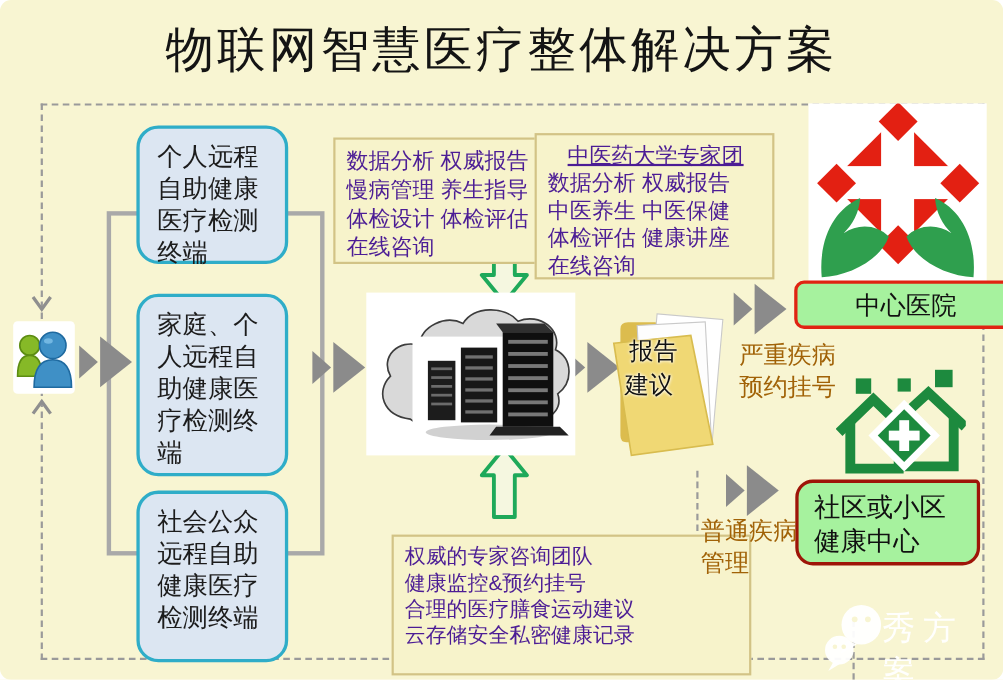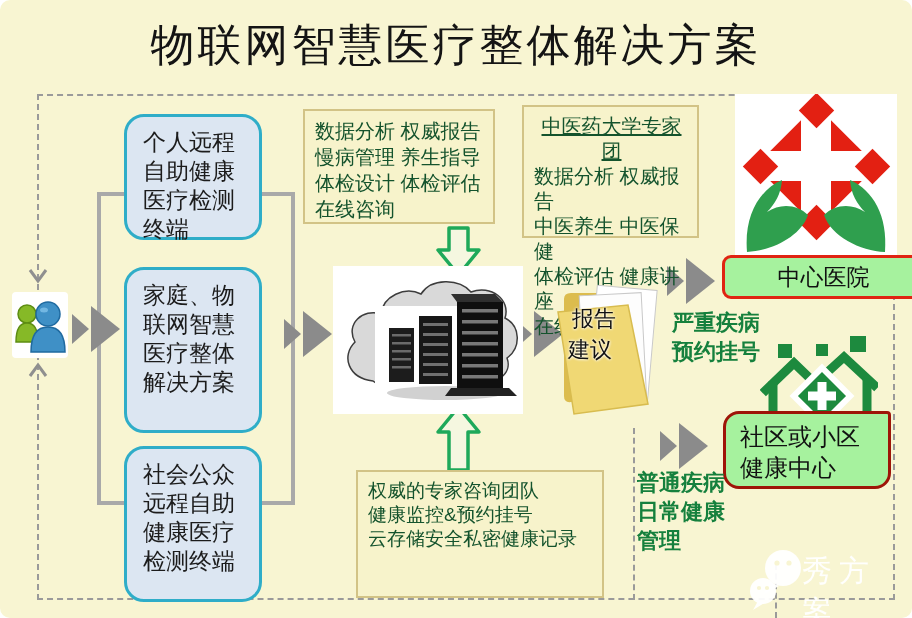--- a/index.html
+++ b/index.html
@@ -35,25 +35,25 @@
     background:#dce6f2;border:3px solid #2fadc8;border-radius:20px;
     font-size:23px;line-height:29px;padding:11px 10px 0 16px;
     word-break:break-all;
   }
   .terminal1{top:114px;height:126px;}
   .terminal2{top:267px;height:166px;}
   .terminal3{top:446px;height:156px;}
 
   .svcbox{
     box-sizing:border-box;background:#f7f3cb;border:2px solid #d2c386;
-    font-size:20px;line-height:26px;padding:7px 8px 0 10px;color:#14532d;
+    font-size:20px;line-height:26px;padding:7px 8px 0 10px;color:#4c1d95;margin-top:16px;
   }
   .svc1{left:303px;top:109px;width:192px;height:115px;}
-  .svc2{left:522px;top:105px;width:177px;height:133px;line-height:25px;}
-  .svc3{left:356px;top:470px;width:248px;height:128px;font-size:19px;line-height:24px;}
+  .svc2{left:486px;top:105px;width:218px;height:133px;line-height:25px;}
+  .svc3{left:356px;top:470px;width:327px;height:128px;font-size:19px;line-height:24px;}
   .svc-title{display:block;text-align:center;text-decoration:underline;}
   .svc-line{display:block;}
 
   .whitebox{background:#ffffff;}
   .cloudbox{left:333px;top:266px;width:190px;height:148px;}
   .hospital-logo-box{left:735px;top:94px;width:162px;height:162px;}
 
   .archive-label{
     left:572px;top:303px;width:70px;
     font-size:22px;line-height:31px;font-weight:500;color:#111;
@@ -65,26 +65,26 @@
   .dest-box{
     box-sizing:border-box;background:#a6f29e;
     font-weight:500;color:#111;
   }
   .hospital-box{
     left:722px;top:255px;width:203px;height:44px;
     border:3px solid #e02412;border-radius:9px;
     font-size:23px;line-height:38px;text-align:center;
   }
   .community-box{
-    left:723px;top:411px;width:168px;height:78px;
+    left:723px;top:436px;width:168px;height:78px;
     border:3px solid #9e1508;border-radius:16px 4px 16px 16px;
     font-size:24px;line-height:31px;padding:7px 10px 0 14px;word-break:break-all;
   }
   .note{
-    font-size:22px;line-height:29px;color:#15803d;font-weight:700;
+    font-size:22px;line-height:29px;color:#a16207;font-weight:400;
   }
   .note1{left:672px;top:308px;}
   .note2{left:637px;top:468px;}
   .note-line{display:block;}
 
   .watermark-text{
     left:802px;top:551px;font-size:30px;letter-spacing:7px;
     color:rgba(255,255,255,0.95);font-weight:500;
   }
   svg{display:block;}
@@ -139,21 +139,21 @@
     <circle cx="36" cy="22" r="12" fill="#3f90c6" stroke="#1f6aa0" stroke-width="1.5"></circle>
     <path d="M19,60 C19,42 26,35 36,35 C46,35 53,42 53,60 Z" fill="#3f90c6" stroke="#1f6aa0" stroke-width="1.5"></path>
     <ellipse cx="32" cy="18" rx="4" ry="2.5" fill="#7fc0e8" opacity="0.8"></ellipse>
   </svg>
 </div>
 
 <div class="abs terminal terminal1">
   <span>个人远程自助健康医疗检测终端</span>
 </div>
 <div class="abs terminal terminal2">
-  <span>家庭、物联网智慧医疗整体解决方案</span>
+  <span>家庭、个人远程自助健康医疗检测终端</span>
 </div>
 <div class="abs terminal terminal3">
   <span>社会公众远程自助健康医疗检测终端</span>
 </div>
 
 <div class="abs svcbox svc1">
   <span class="svc-line">数据分析 权威报告</span>
   <span class="svc-line">慢病管理 养生指导</span>
   <span class="svc-line">体检设计 体检评估</span>
   <span class="svc-line">在线咨询</span>
@@ -163,20 +163,21 @@
   <span class="svc-title">中医药大学专家团</span>
   <span class="svc-line">数据分析 权威报告</span>
   <span class="svc-line">中医养生 中医保健</span>
   <span class="svc-line">体检评估 健康讲座</span>
   <span class="svc-line">在线咨询</span>
 </div>
 
 <div class="abs svcbox svc3">
   <span class="svc-line">权威的专家咨询团队</span>
   <span class="svc-line">健康监控&amp;预约挂号</span>
+  <span class="svc-line">合理的医疗膳食运动建议</span>
   <span class="svc-line">云存储安全私密健康记录</span>
 </div>
 
 <div class="abs whitebox cloudbox">
   <svg width="190" height="148" viewBox="0 0 190 148">
     <path d="M40,115 C15,112 8,90 22,76 C12,58 30,42 48,48 C50,30 72,20 88,28 C98,12 126,12 138,26 C158,18 178,34 172,52 C188,60 188,82 174,92 C180,108 162,120 146,114 C136,128 112,130 100,120 C84,132 56,128 40,115 Z" fill="#d9d9d9" stroke="#3c3c3c" stroke-width="1.5"></path>
     <rect x="42" y="40" width="118" height="92" fill="#ffffff"></rect>
     <ellipse cx="112" cy="127" rx="58" ry="7" fill="rgba(0,0,0,0.18)"></ellipse>
 
     <rect x="56" y="62" width="25" height="54" fill="#1c1c1c"></rect>
@@ -267,21 +268,20 @@
   <rect x="57.5" y="46" width="9" height="28" fill="#ffffff"></rect>
   <rect x="48" y="55.5" width="28" height="9" fill="#ffffff"></rect>
 </svg>
 
 <div class="abs dest-box community-box">
   <span>社区或小区健康中心</span>
 </div>
 
 <div class="abs note note2">
   <span class="note-line">普通疾病</span>
-  <span class="note-line">日常健康</span>
   <span class="note-line">管理</span>
 </div>
 
 <svg class="abs" style="left:748px;top:547px;" width="56" height="64" viewBox="0 0 56 64">
   <g fill="rgba(255,255,255,0.95)">
     <circle cx="35" cy="21" r="18"></circle>
     <polygon points="22,35 16,47 31,39"></polygon>
     <circle cx="15" cy="44" r="13"></circle>
     <polygon points="10,54 5,63 18,55"></polygon>
   </g>

